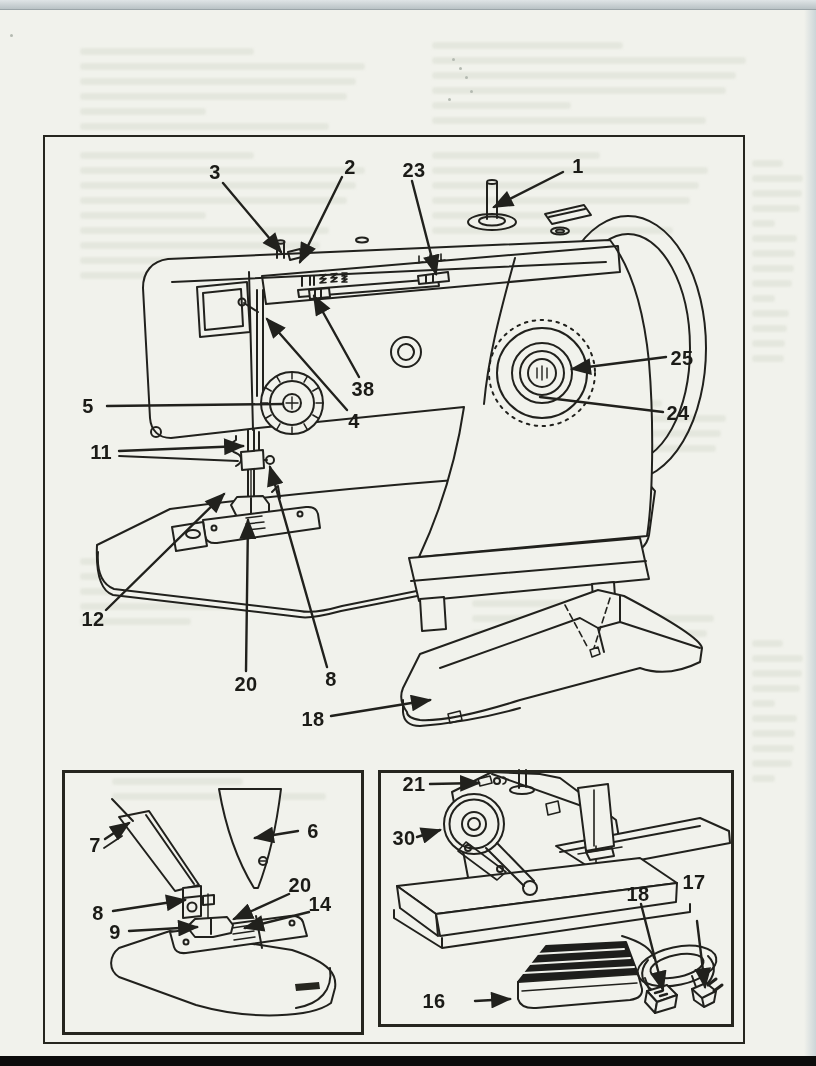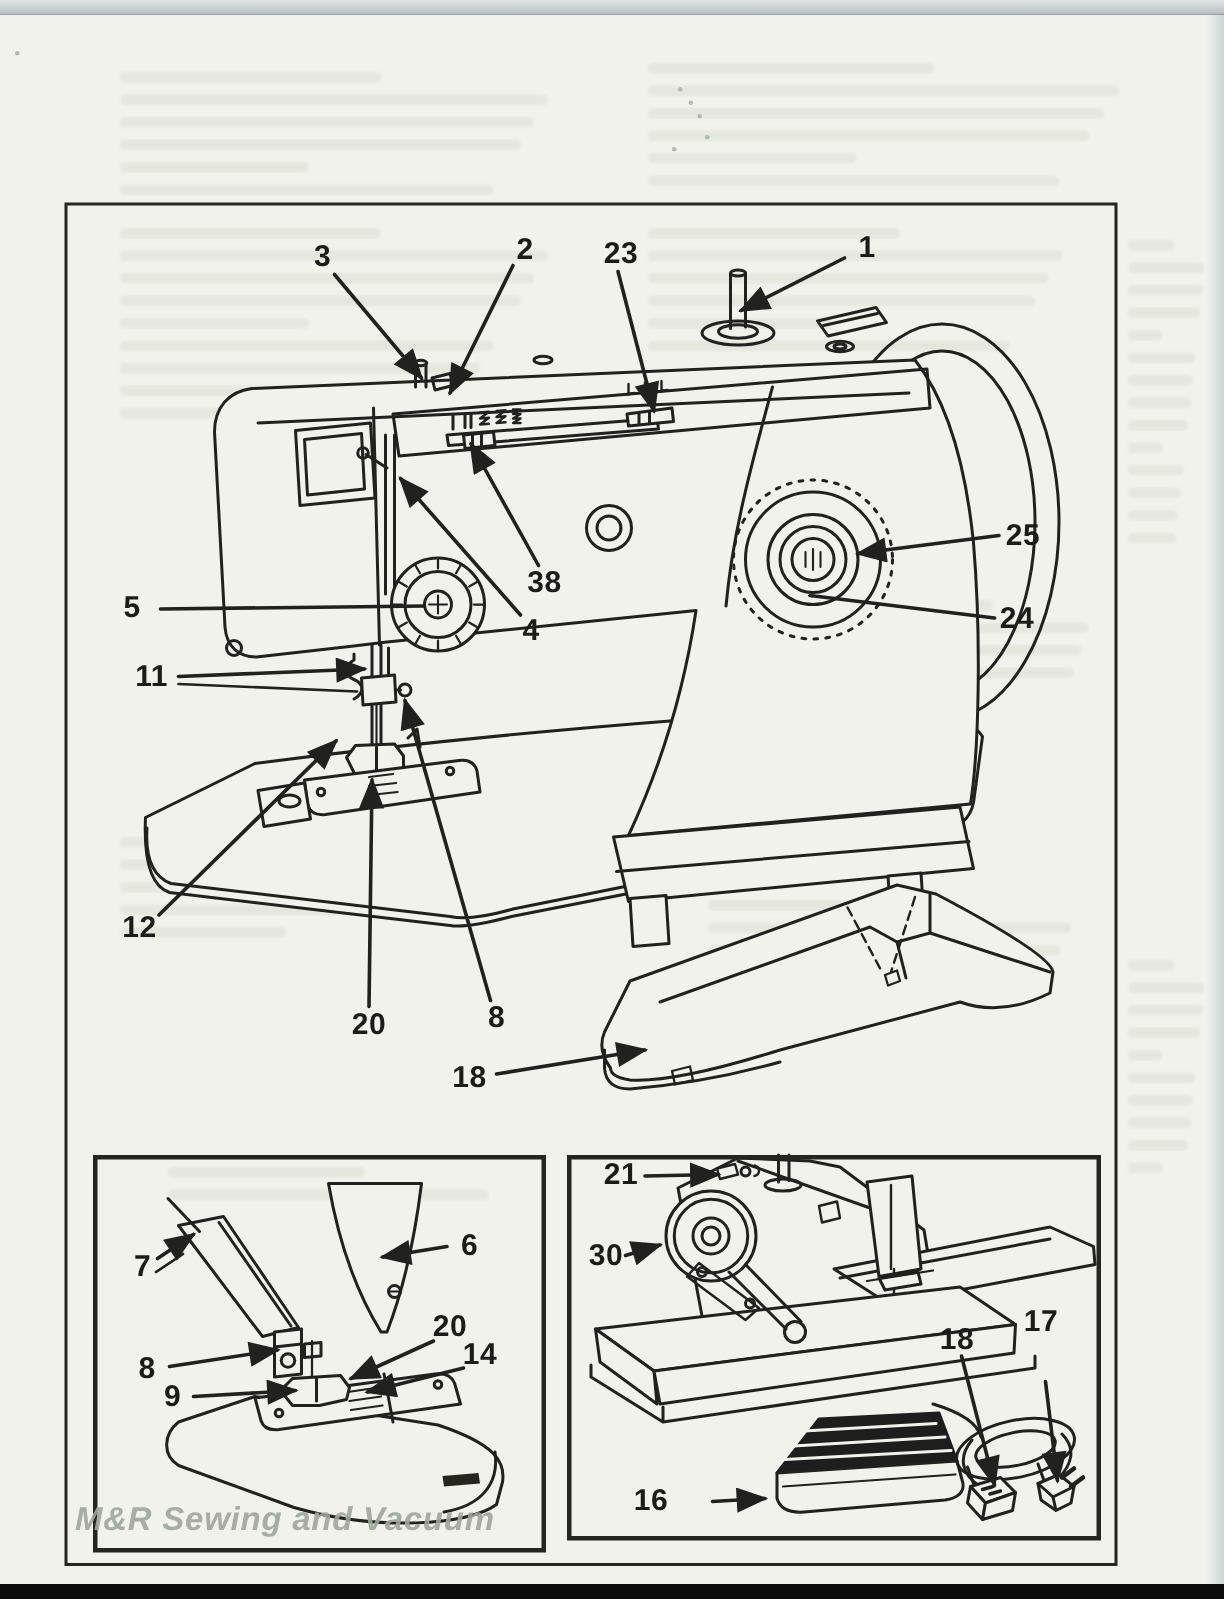--- a/index.html
+++ b/index.html
@@ -407,16 +407,15 @@
   <div class="co" style="left:115px;top:932px">9</div>
   <div class="co" style="left:300px;top:885px">20</div>
   <div class="co" style="left:320px;top:904px">14</div>
 
   <div class="co" style="left:434px;top:1001px">16</div>
   <div class="co" style="left:694px;top:882px">17</div>
   <div class="co" style="left:638px;top:894px">18</div>
   <div class="co" style="left:404px;top:838px">30</div>
   <div class="co" style="left:414px;top:784px">21</div>
 
-  <div id="watermark">M&amp;R Sewing and Vacuum</div>
 
   <div class="bottombar"></div>
 </div>
 
 </body></html>

